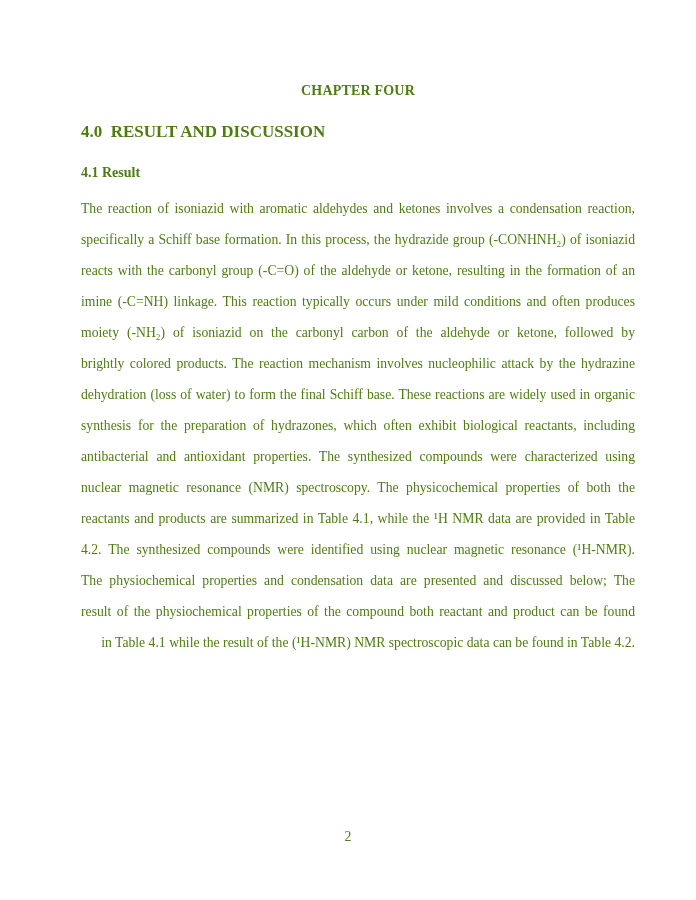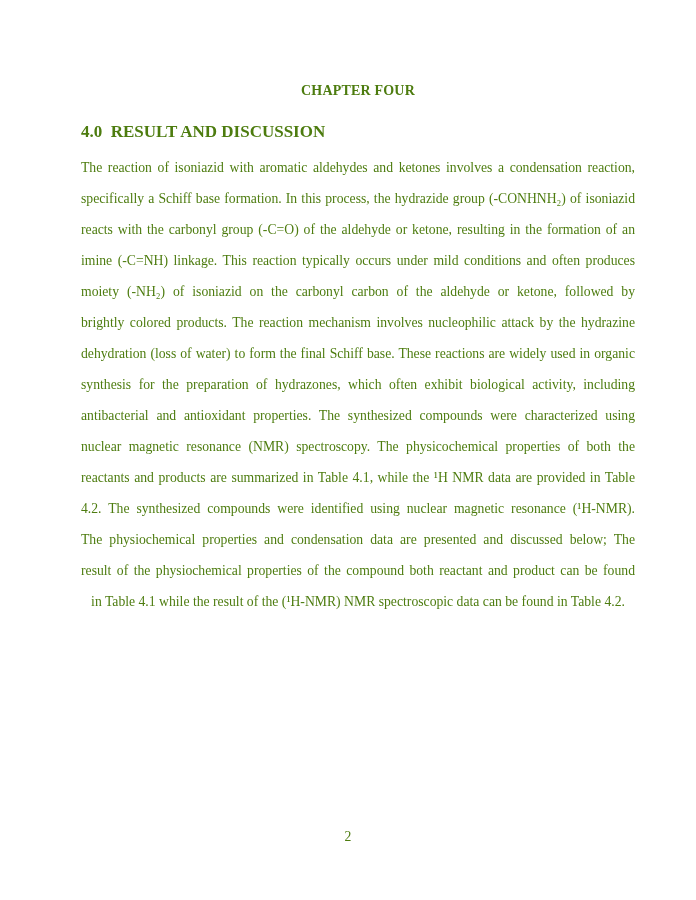--- a/index.html
+++ b/index.html
@@ -52,21 +52,21 @@
     overflow: hidden;
     text-align: justify;
   }
   .para .line::after {
     content: "";
     display: inline-block;
     width: 100%;
     height: 0;
   }
   .para .line.last {
-    text-align: center;
+    text-align: right;
   }
   .para .line.last::after {
     content: none;
   }
   .page-number {
     position: absolute;
     left: 0;
     right: 0;
     top: 829px;
     text-align: center;
@@ -74,29 +74,30 @@
     line-height: 16px;
   }
 </style>
 </head>
 <body>
 
 <div class="page">
   <div class="content">
     <div class="chapter-heading">CHAPTER FOUR</div>
     <div class="section-heading">4.0  RESULT AND DISCUSSION</div>
+    <div class="subsection-heading">4.1 Result</div>
     <div class="para">
         <div class="line">The reaction of isoniazid with aromatic aldehydes and ketones involves a condensation reaction,</div>
         <div class="line">specifically a Schiff base formation. In this process, the hydrazide group (-CONHNH₂) of isoniazid</div>
         <div class="line">reacts with the carbonyl group (-C=O) of the aldehyde or ketone, resulting in the formation of an</div>
         <div class="line">imine (-C=NH) linkage. This reaction typically occurs under mild conditions and often produces</div>
         <div class="line">moiety (-NH₂) of isoniazid on the carbonyl carbon of the aldehyde or ketone, followed by</div>
         <div class="line">brightly colored products. The reaction mechanism involves nucleophilic attack by the hydrazine</div>
         <div class="line">dehydration (loss of water) to form the final Schiff base. These reactions are widely used in organic</div>
-        <div class="line">synthesis for the preparation of hydrazones, which often exhibit biological activity, including</div>
+        <div class="line">synthesis for the preparation of hydrazones, which often exhibit biological reactants, including</div>
         <div class="line">antibacterial and antioxidant properties. The synthesized compounds were characterized using</div>
         <div class="line">nuclear magnetic resonance (NMR) spectroscopy. The physicochemical properties of both the</div>
         <div class="line">reactants and products are summarized in Table 4.1, while the ¹H NMR data are provided in Table</div>
         <div class="line">4.2. The synthesized compounds were identified using nuclear magnetic resonance (¹H-NMR).</div>
         <div class="line">The physiochemical properties and condensation data are presented and discussed below; The</div>
         <div class="line">result of the physiochemical properties of the compound both reactant and product can be found</div>
         <div class="line last">in Table 4.1 while the result of the (¹H-NMR) NMR spectroscopic data can be found in Table 4.2.</div>
       </div>
   </div>
   <div class="page-number">2</div>

